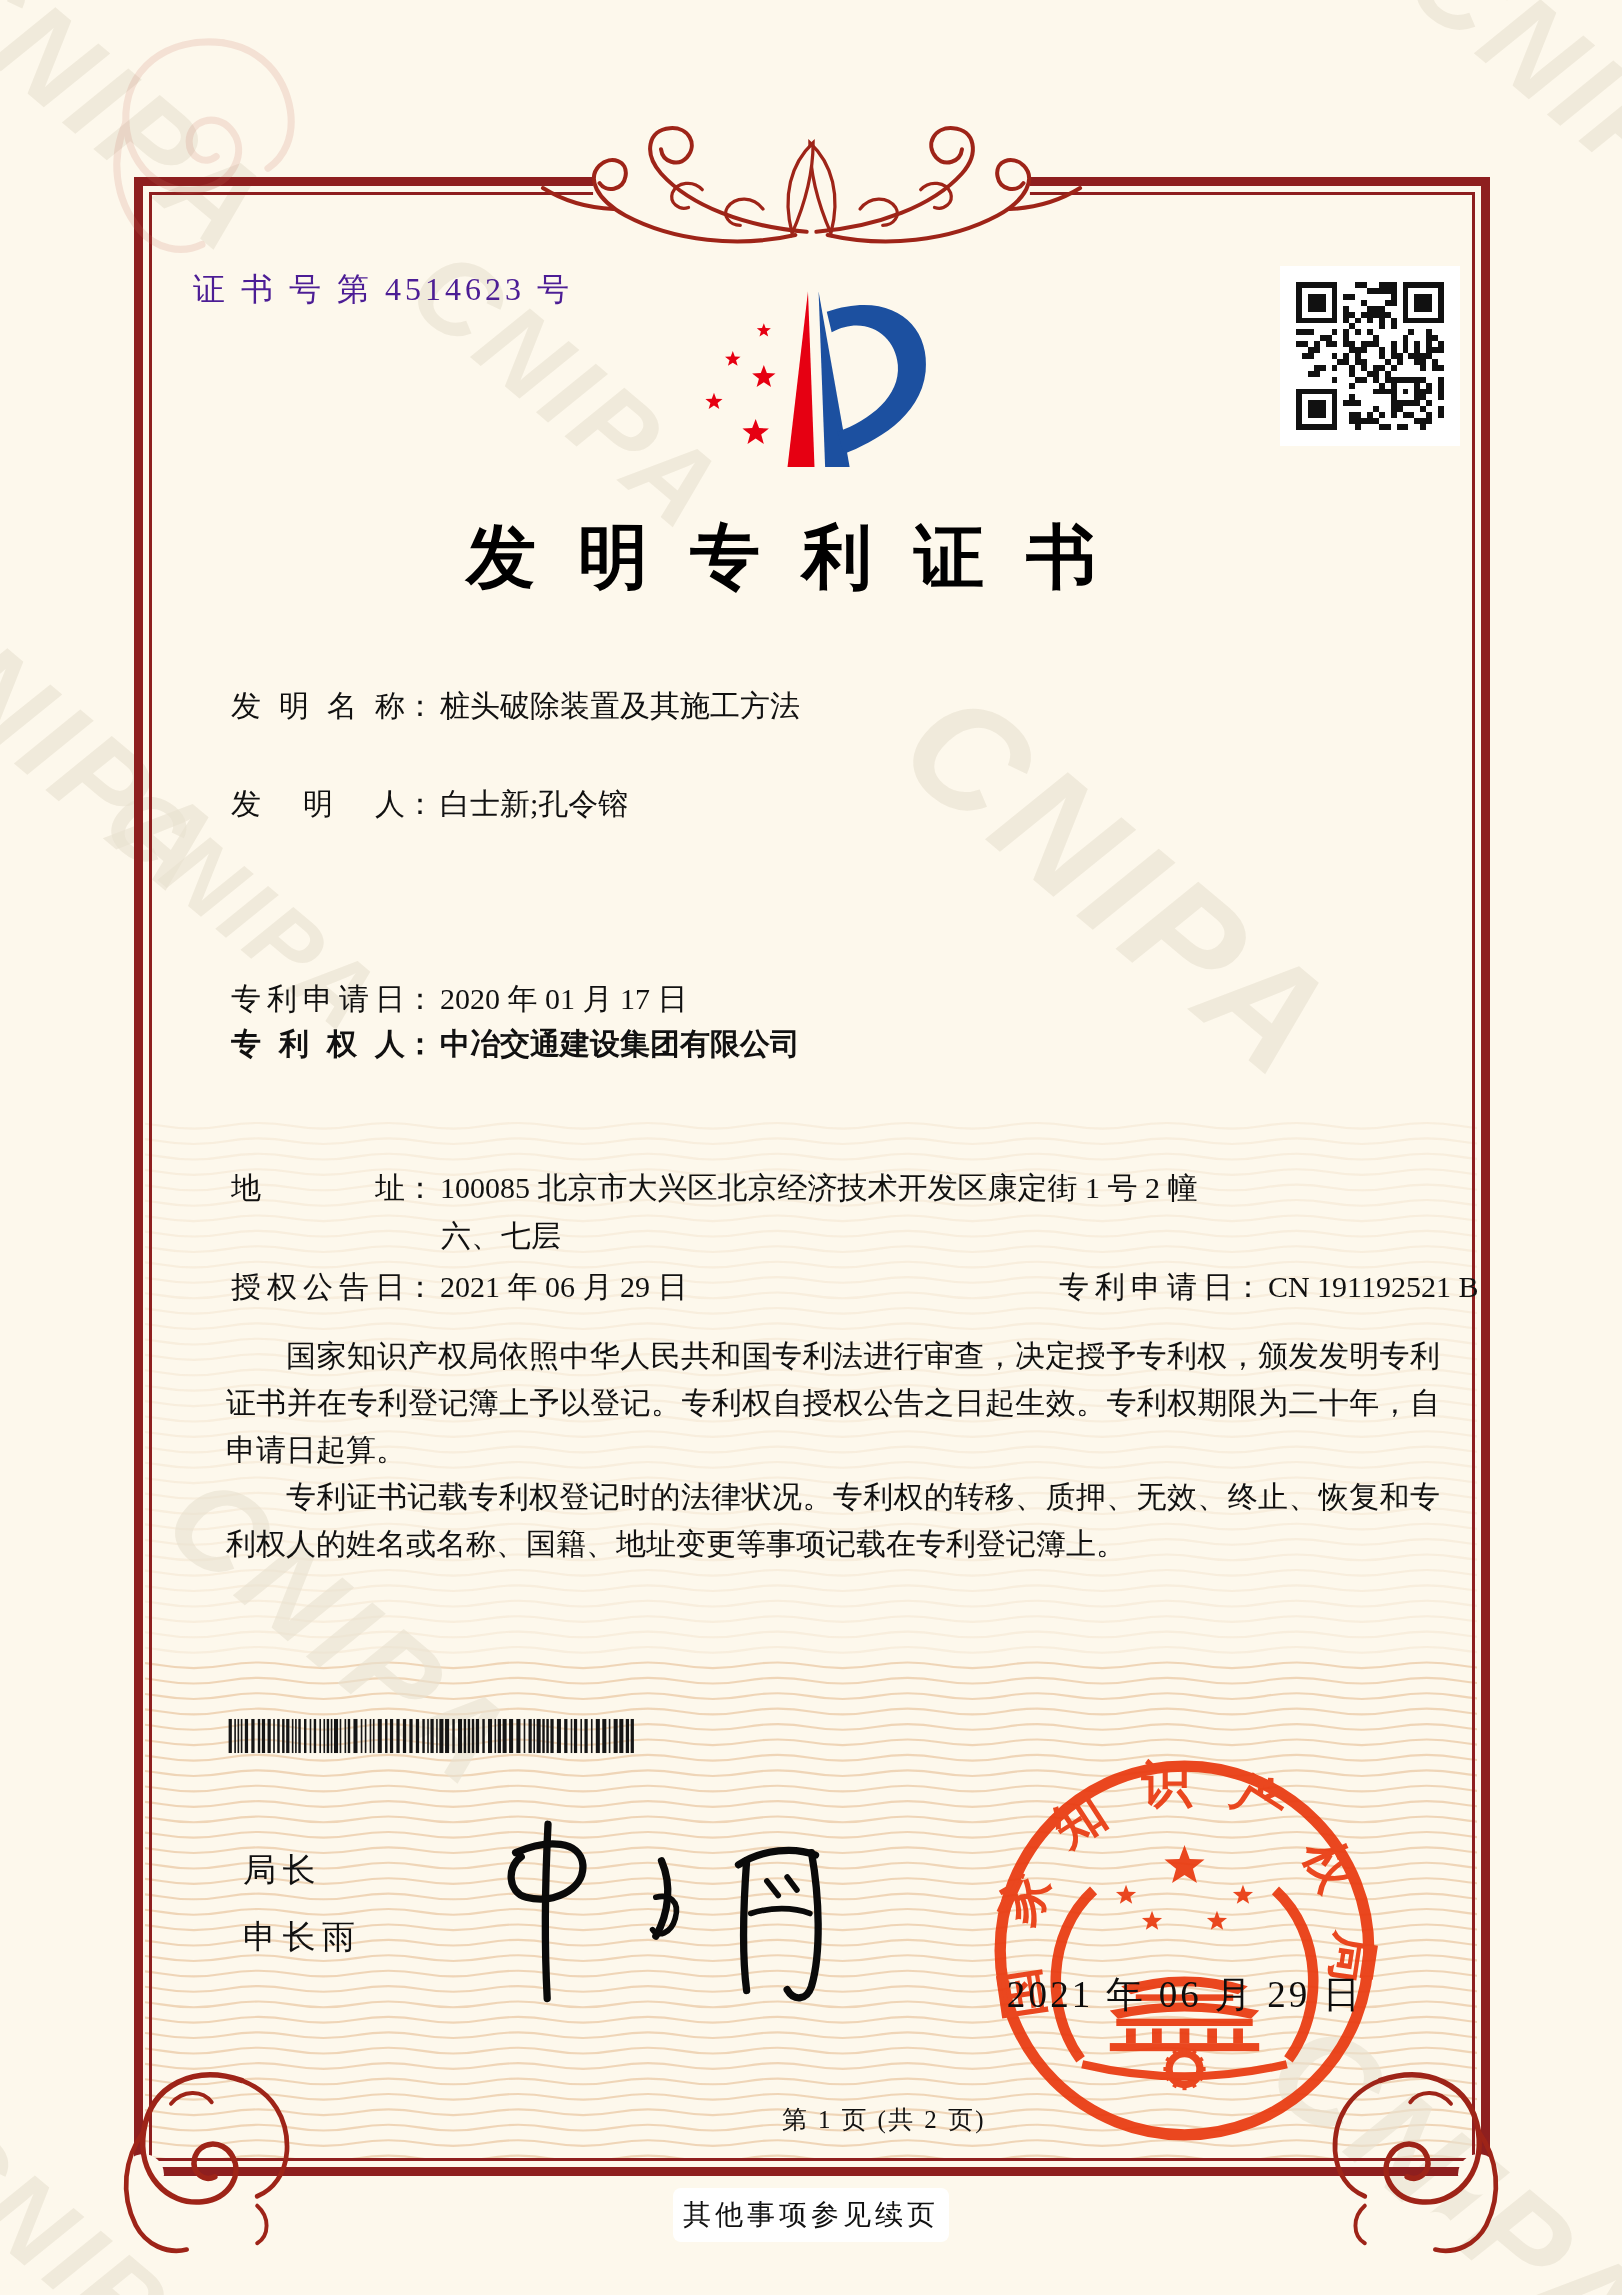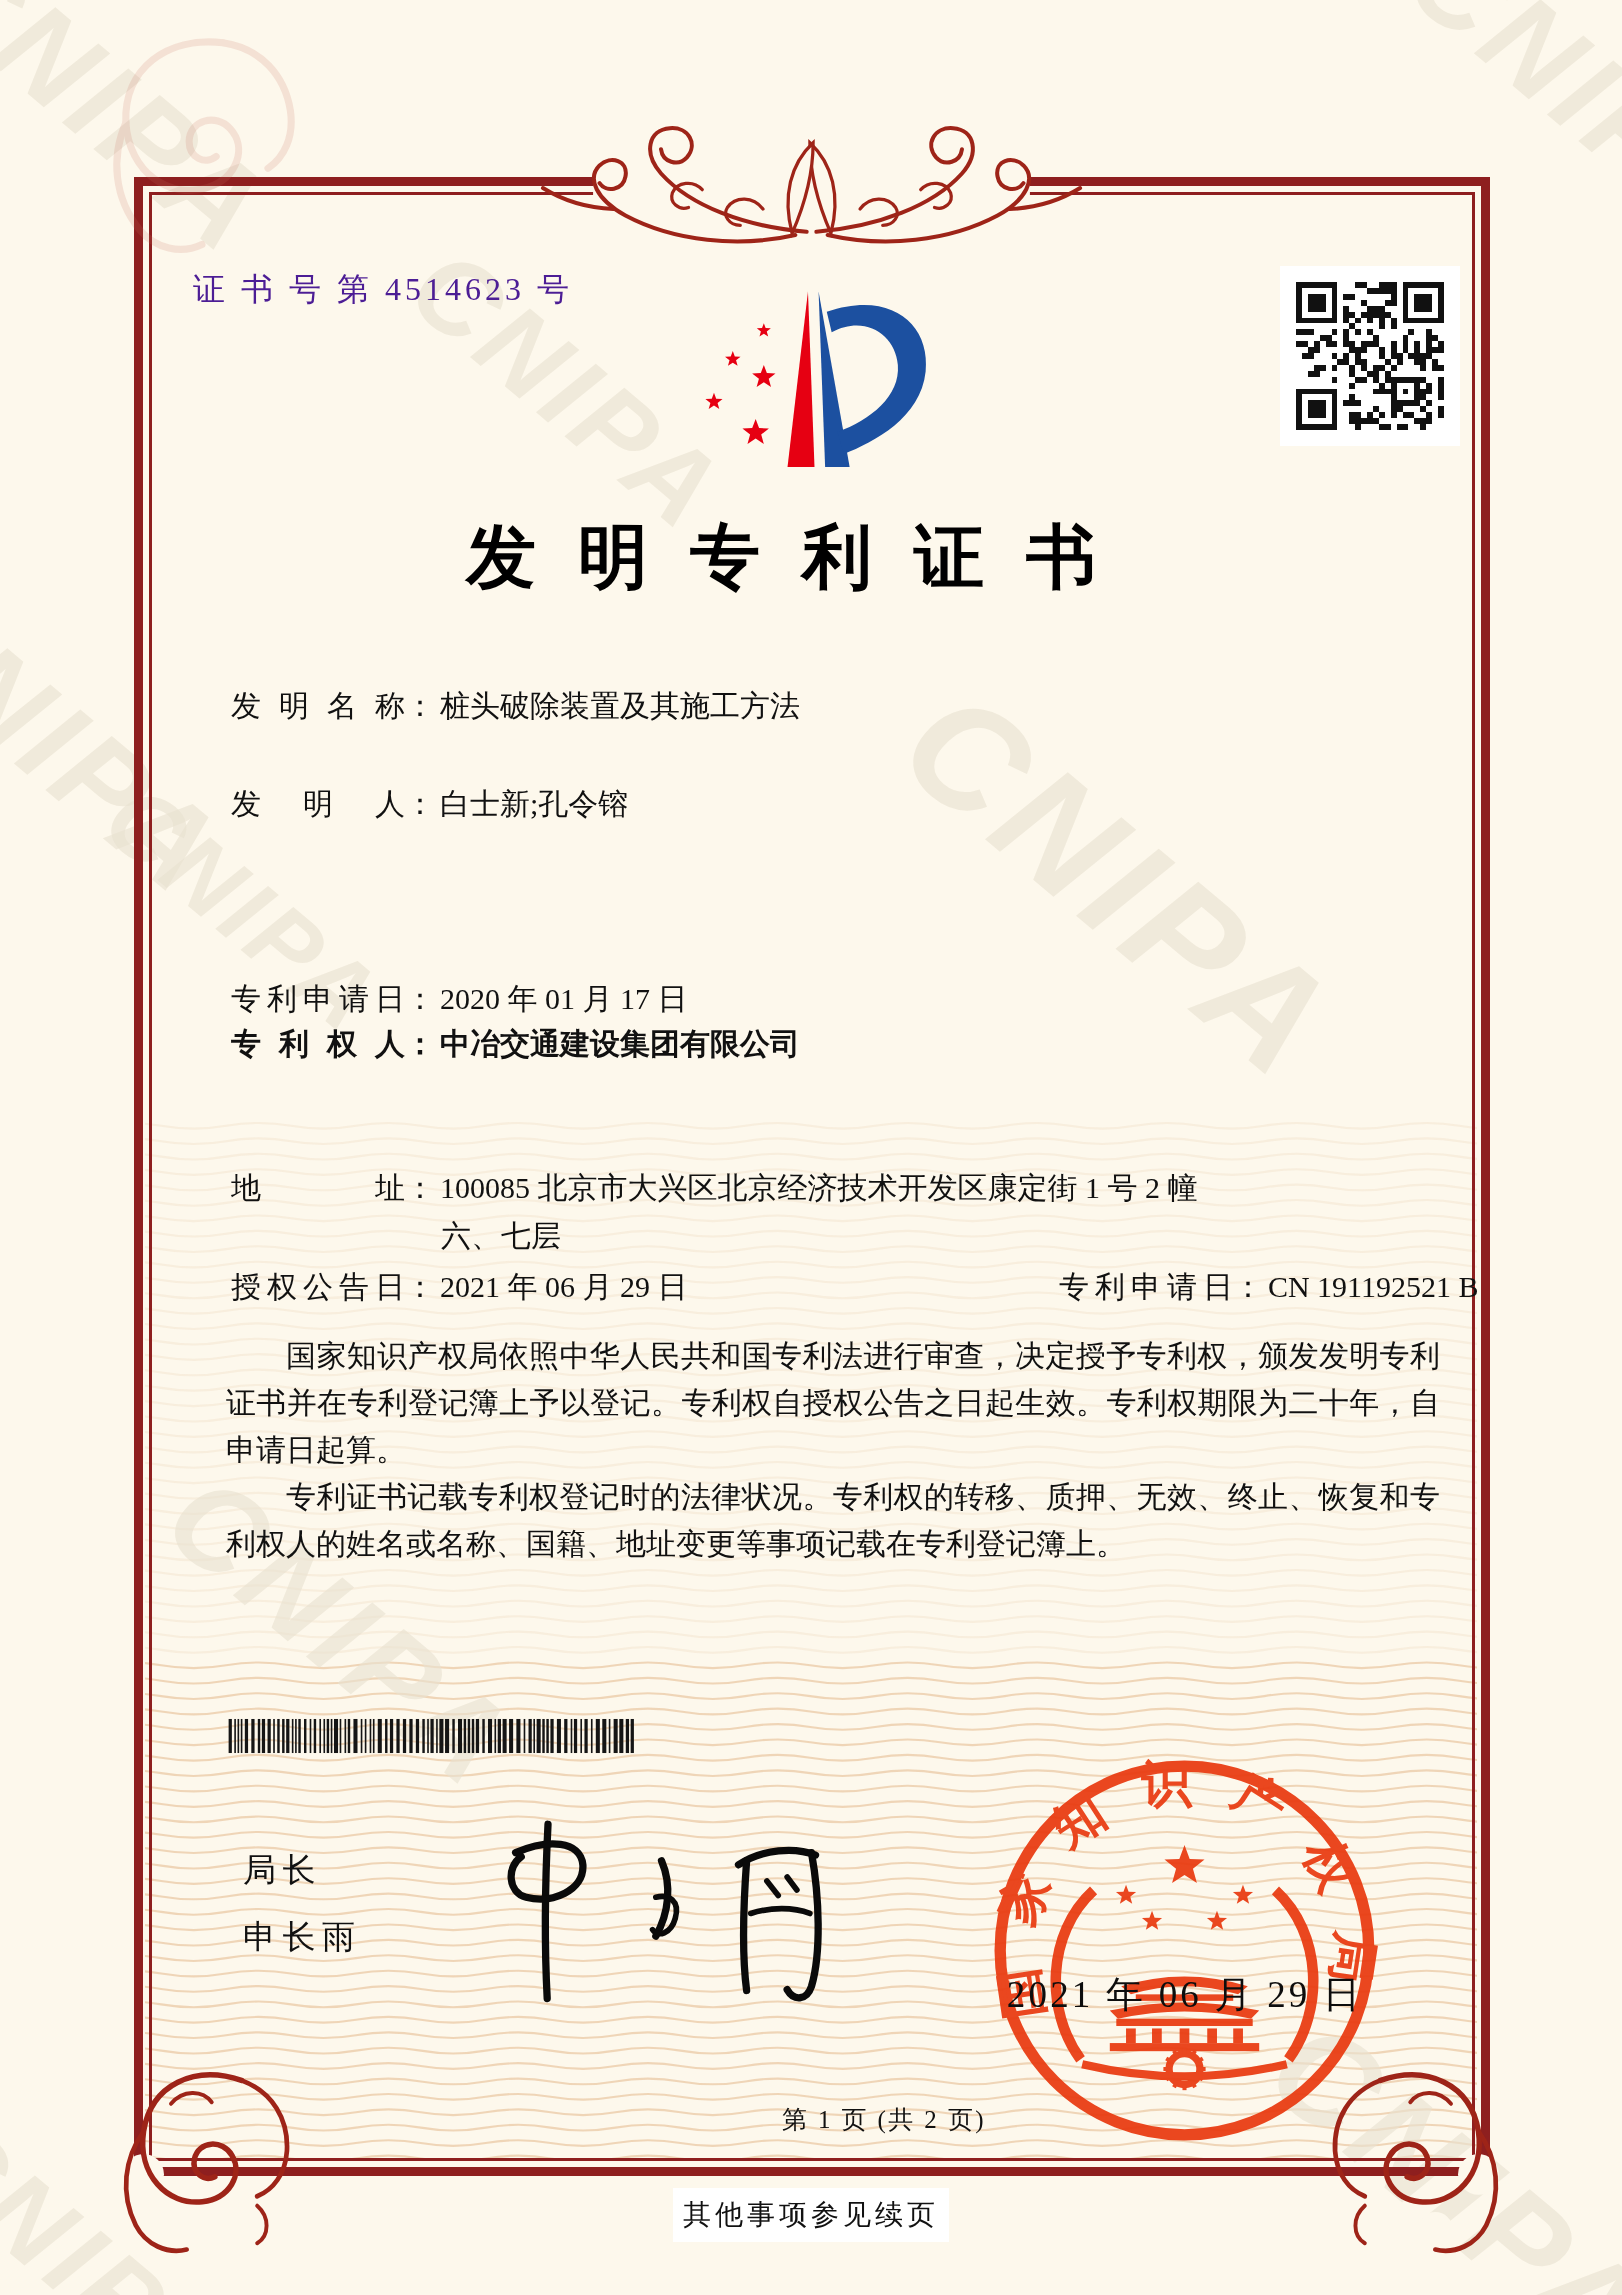--- a/index.html
+++ b/index.html
@@ -42,21 +42,21 @@
   .barcode{position:absolute;left:227px;top:1718px;}
   .director-label{position:absolute;left:243px;top:1848px;font-size:33px;letter-spacing:6.5px;}
   .director-name{position:absolute;left:243px;top:1915px;font-size:33px;letter-spacing:6.5px;}
   .signature{position:absolute;left:471px;top:1816px;}
   .seal{position:absolute;left:988px;top:1754px;z-index:6;}
   .seal-date{position:absolute;left:966px;top:1970px;width:438px;text-align:center;
              font-size:37px;letter-spacing:3.2px;color:#0d0d0d;z-index:7;}
   .page-info{position:absolute;left:134px;top:2103px;width:1500px;text-align:center;
              font-size:25px;letter-spacing:2.4px;}
   .cont-box{position:absolute;left:673px;top:2188px;width:276px;height:54px;background:#ffffff;
-            text-align:center;font-size:28px;line-height:54px;letter-spacing:4px;z-index:5;}
+            text-align:center;font-size:28px;line-height:54px;letter-spacing:4px;z-index:5;border-radius:8px;}
 </style>
 </head>
 <body>
 
 <div class="page">
 
   <svg class="waves" id="waves-svg" width="1332" height="1045" viewBox="0 0 1642 1288">
       <path d="M-60,12 q40,-7 80,0 q40,7 80,0 q40,-7 80,0 q40,7 80,0 q40,-7 80,0 q40,7 80,0 q40,-7 80,0 q40,7 80,0 q40,-7 80,0 q40,7 80,0 q40,-7 80,0 q40,7 80,0 q40,-7 80,0 q40,7 80,0 q40,-7 80,0 q40,7 80,0 q40,-7 80,0 q40,7 80,0 q40,-7 80,0 q40,7 80,0 q40,-7 80,0 q40,7 80,0 q40,-7 80,0 q40,7 80,0 q40,-7 80,0 q40,7 80,0 q40,-7 80,0 q40,7 80,0 q40,-7 80,0 q40,7 80,0 q40,-7 80,0 q40,7 80,0 q40,-7 80,0 q40,7 80,0 q40,-7 80,0 q40,7 80,0 q40,-7 80,0 q40,7 80,0 q40,-7 80,0 q40,7 80,0 q40,-7 80,0 q40,7 80,0 q40,-7 80,0 q40,7 80,0" fill="none" stroke="#f3e4cd" stroke-opacity="0.5" stroke-width="2.6"></path>
       <path d="M-60,31 q40,-7 80,0 q40,7 80,0 q40,-7 80,0 q40,7 80,0 q40,-7 80,0 q40,7 80,0 q40,-7 80,0 q40,7 80,0 q40,-7 80,0 q40,7 80,0 q40,-7 80,0 q40,7 80,0 q40,-7 80,0 q40,7 80,0 q40,-7 80,0 q40,7 80,0 q40,-7 80,0 q40,7 80,0 q40,-7 80,0 q40,7 80,0 q40,-7 80,0 q40,7 80,0 q40,-7 80,0 q40,7 80,0 q40,-7 80,0 q40,7 80,0 q40,-7 80,0 q40,7 80,0 q40,-7 80,0 q40,7 80,0 q40,-7 80,0 q40,7 80,0 q40,-7 80,0 q40,7 80,0 q40,-7 80,0 q40,7 80,0 q40,-7 80,0 q40,7 80,0 q40,-7 80,0 q40,7 80,0 q40,-7 80,0 q40,7 80,0 q40,-7 80,0 q40,7 80,0" fill="none" stroke="#f3e4cd" stroke-opacity="0.5" stroke-width="2.6"></path>
       <path d="M-60,50 q40,-7 80,0 q40,7 80,0 q40,-7 80,0 q40,7 80,0 q40,-7 80,0 q40,7 80,0 q40,-7 80,0 q40,7 80,0 q40,-7 80,0 q40,7 80,0 q40,-7 80,0 q40,7 80,0 q40,-7 80,0 q40,7 80,0 q40,-7 80,0 q40,7 80,0 q40,-7 80,0 q40,7 80,0 q40,-7 80,0 q40,7 80,0 q40,-7 80,0 q40,7 80,0 q40,-7 80,0 q40,7 80,0 q40,-7 80,0 q40,7 80,0 q40,-7 80,0 q40,7 80,0 q40,-7 80,0 q40,7 80,0 q40,-7 80,0 q40,7 80,0 q40,-7 80,0 q40,7 80,0 q40,-7 80,0 q40,7 80,0 q40,-7 80,0 q40,7 80,0 q40,-7 80,0 q40,7 80,0 q40,-7 80,0 q40,7 80,0 q40,-7 80,0 q40,7 80,0" fill="none" stroke="#f3e4cd" stroke-opacity="0.5" stroke-width="2.6"></path>

